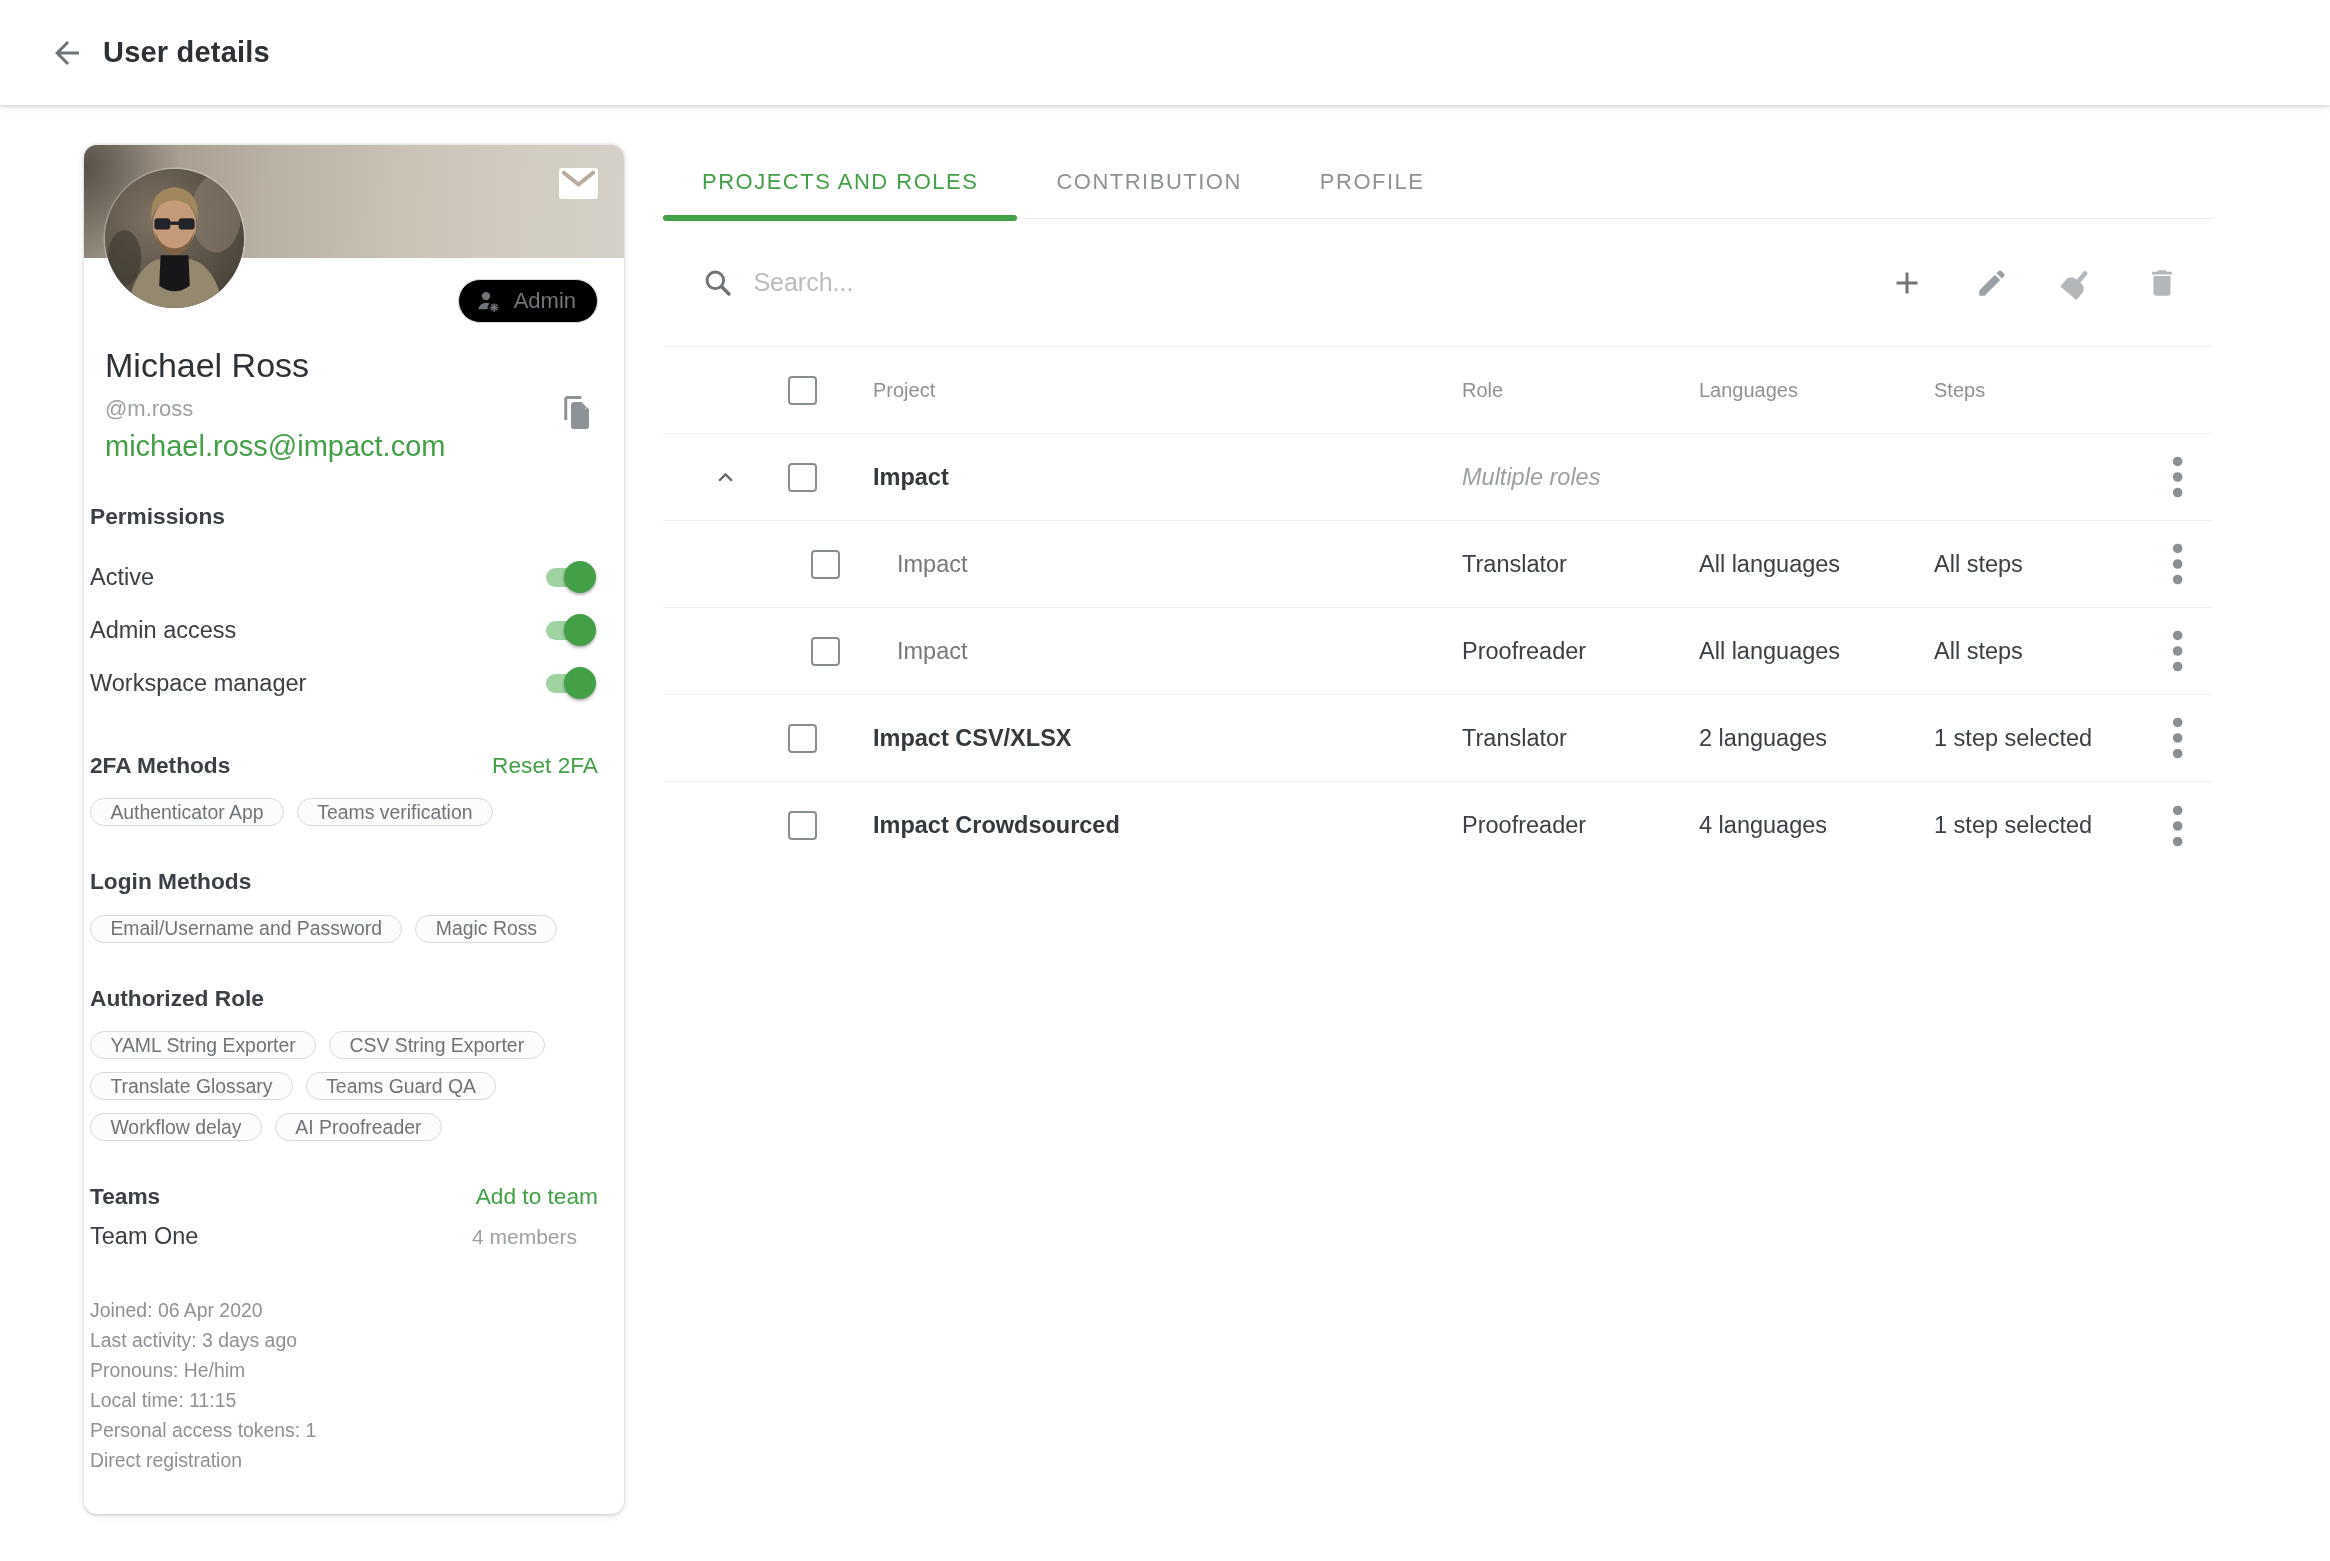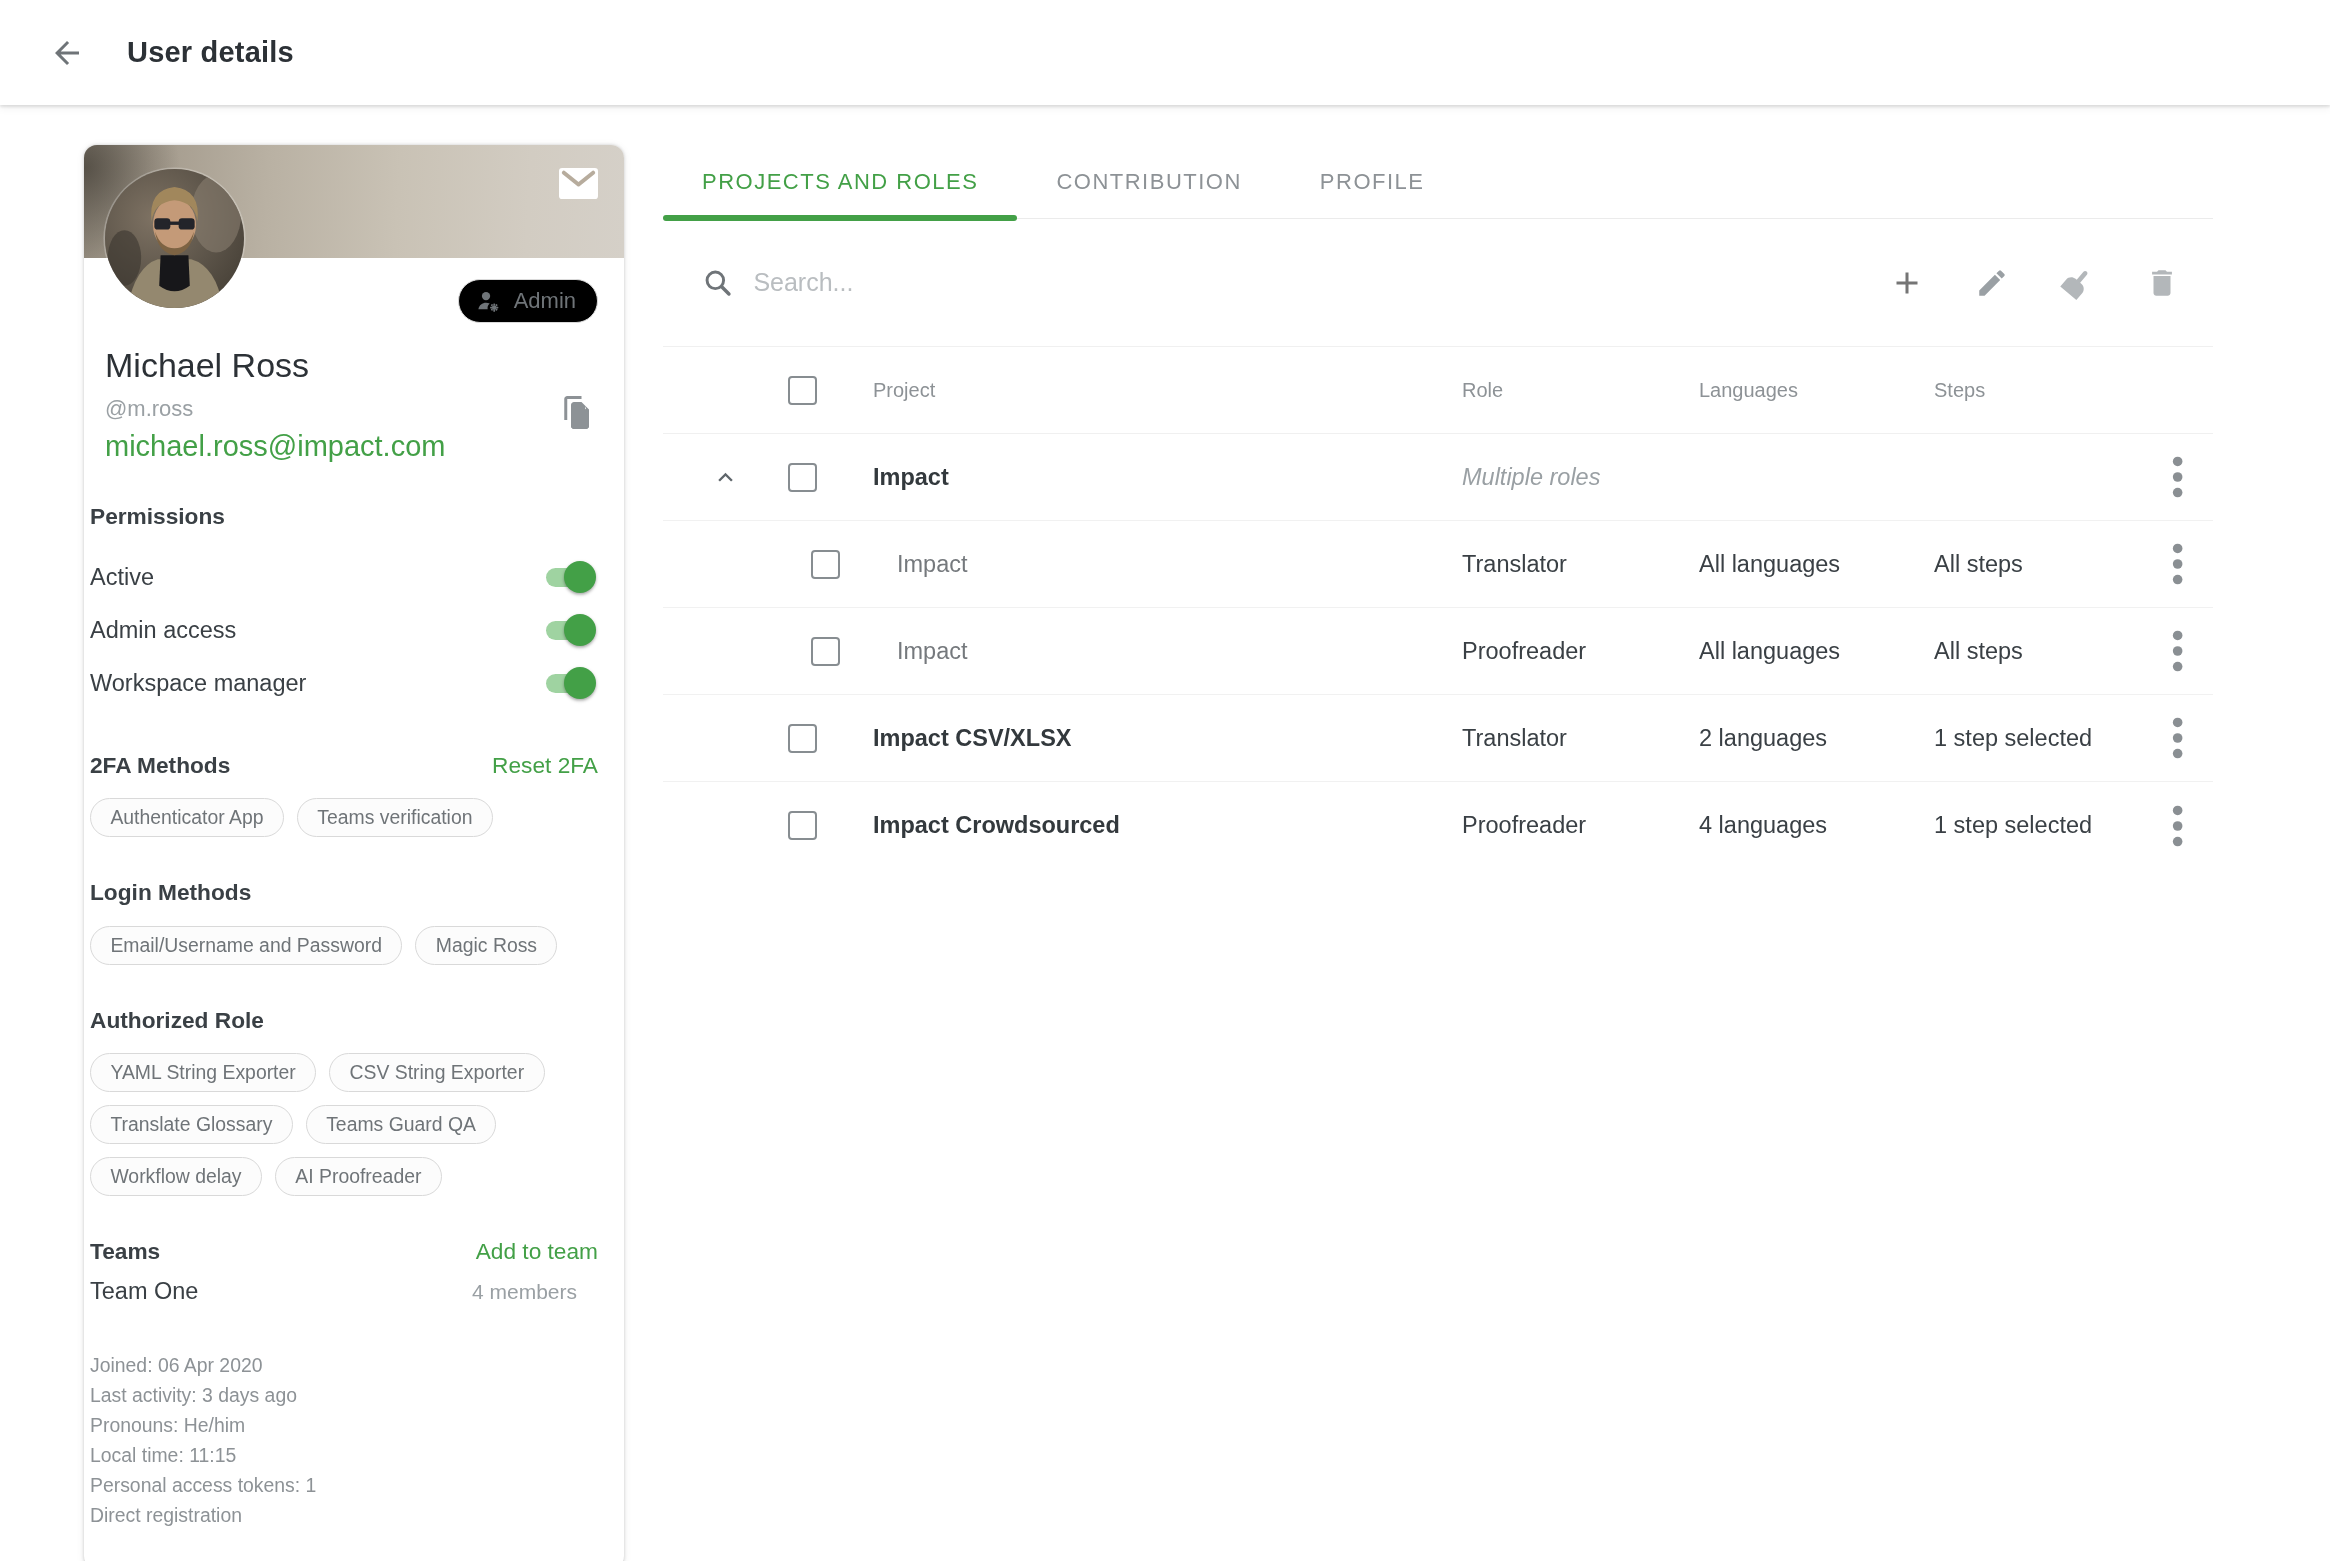--- a/index.html
+++ b/index.html
@@ -1,19 +1,19 @@
 <!DOCTYPE html>
 <html style="font-size:13px"><head>
 <meta charset="utf-8">
 <style>
   * { margin:0; padding:0; box-sizing:border-box; }
   html,body { width:2330px; height:1562px; background:#fff; font-family:"Liberation Sans", sans-serif; color:#3a4045; overflow:hidden; }
 
   
-  .topbar { height:105px; background:#fff; display:flex; align-items:center; padding:0 49px; gap:42px;
+  .topbar { height:105px; background:#fff; display:flex; align-items:center; padding:0 49px; gap:18px;
             box-shadow:0 1.6px 2.4px rgba(0,0,0,.10), 0 4px 8px rgba(0,0,0,.05); position:relative; z-index:5; }
   .topbar h1 { font-size:29px; font-weight:700; color:#2c3136; letter-spacing:0.2px; }
   .icon-btn { background:none; border:none; cursor:pointer; display:inline-flex; align-items:center; justify-content:center; }
 
   
   .main { display:flex; align-items:flex-start; padding:40px 0 0 84px; }
 
   
   .card { width:540px; background:#fff; border-radius:13px; box-shadow:0 0.8px 3.2px rgba(0,0,0,.18), 0 1.6px 8px rgba(0,0,0,.08);
           position:relative; padding-bottom:39px; }
@@ -43,21 +43,21 @@
   .toggle-rows { margin-top:21px; }
   .toggle-row { display:flex; align-items:center; justify-content:space-between; height:53px; }
   .toggle-row .tlabel { font-size:23.5px; color:#3a4045; }
   .switch { width:47px; height:24px; position:relative; cursor:pointer; margin-right:4.9px; }
   .switch .track { position:absolute; left:0; right:0; top:2.4px; bottom:2.4px; border-radius:10.5px; background:#9fd3a1; }
   .switch .thumb { position:absolute; right:-3.2px; top:-4px; width:32px; height:32px; border-radius:50%;
                    background:#43a047; box-shadow:0 1.6px 3.2px rgba(0,0,0,.35); }
 
   .m48 { margin-top:42px; }
   .chips { display:flex; flex-wrap:wrap; gap:13px; margin-top:19.4px; }
-  .chip { border:1.6px solid #d9d9d9; background:#fcfcfc; border-radius:21px; height:39px; display:inline-flex;
+  .chip { border:1.6px solid #d9d9d9; background:#fcfcfc; border-radius:21px; height:28px; display:inline-flex;
           align-items:center; padding:0 19.4px; font-size:19.4px; color:#6f7478; white-space:nowrap; }
 
   .team-row { display:flex; justify-content:space-between; align-items:baseline; margin-top:13px; }
   .team-row .tname { font-size:23.5px; color:#3a4045; }
   .team-row .tinfo { font-size:21px; color:#9aa0a4; margin-right:21px; }
 
   .meta { margin-top:45px; }
   .meta div { font-size:19.4px; color:#8d9296; line-height:30px; }
 
   

